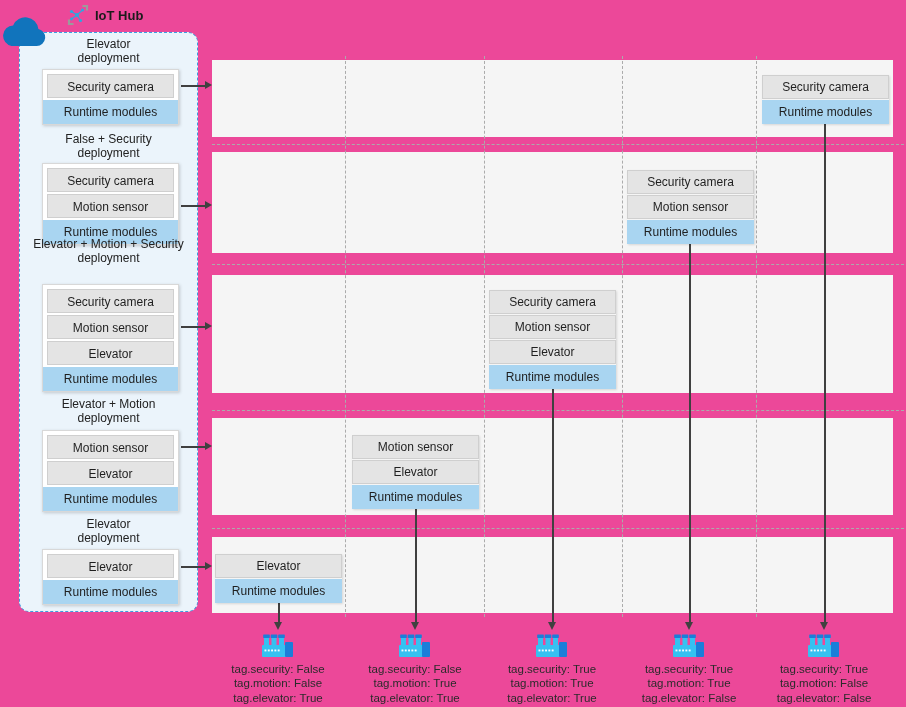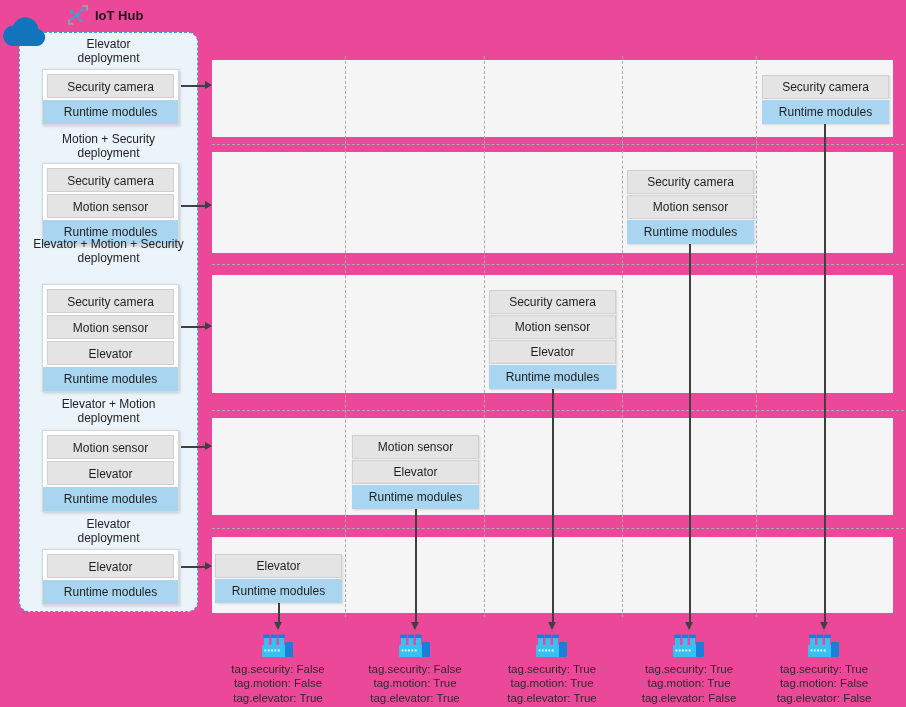--- a/index.html
+++ b/index.html
@@ -104,21 +104,21 @@
   <div class="dep-title" style="top:38px;">
     <div>Elevator</div>
     <div>deployment</div>
   </div>
   <div class="stack" style="top:69px;">
     <div class="mod">Security camera</div>
     <div class="runtime">Runtime modules</div>
   </div>
 
   <div class="dep-title" style="top:133px;">
-    <div>Motion + Security</div>
+    <div>False + Security</div>
     <div>deployment</div>
   </div>
   <div class="stack" style="top:163px;">
     <div class="mod">Security camera</div>
     <div class="mod">Motion sensor</div>
     <div class="runtime">Runtime modules</div>
   </div>
 
   <div class="dep-title" style="top:238px;">
     <div>Elevator + Motion + Security</div>

